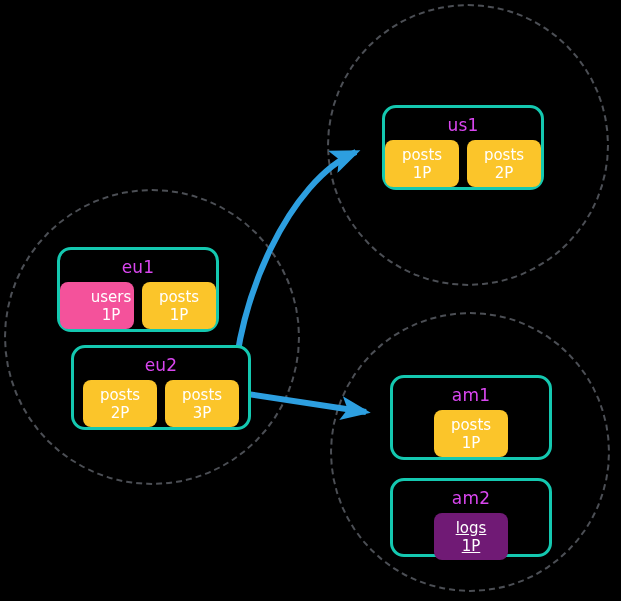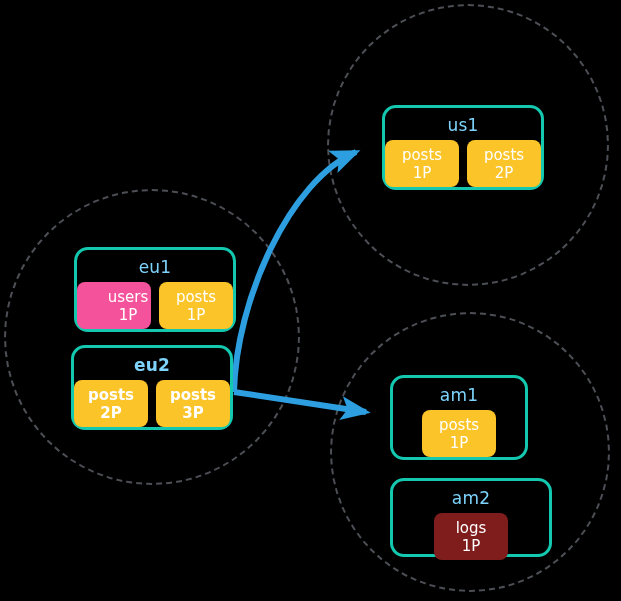--- a/index.html
+++ b/index.html
@@ -34,21 +34,21 @@
     border: 3px solid #14c8b0;
     border-radius: 14px;
     background: #000000;
     display: flex;
     flex-direction: column;
     align-items: center;
     justify-content: flex-start;
     padding-top: 7px;
   }
   .node-title {
-    color: #7dd3fc;
+    color: #d946ef;
     font-size: 17px;
     line-height: 20px;
     letter-spacing: 0.2px;
     text-align: left;
     margin-bottom: 5px;
     user-select: none;
   }
   .chip-row {
     display: flex;
     flex-direction: row;
@@ -85,35 +85,35 @@
   <svg id="edge-layer" viewBox="0 0 621 601" xmlns="http://www.w3.org/2000/svg">
     <defs>
       <marker id="arrowhead" markerWidth="5" markerHeight="4" refX="4.2" refY="2" orient="auto" markerUnits="strokeWidth">
         <path d="M 0 0 L 5 2 L 0 4 L 1.1 2 Z" fill="#2d9fe0"></path>
       </marker>
     </defs>
     <path d="M 234 392 C 236 300 290 180 356 152" fill="none" stroke="#2d9fe0" stroke-width="6" stroke-linecap="butt" marker-end="url(#arrowhead)"></path>
     <path d="M 234 392 L 366 412" fill="none" stroke="#2d9fe0" stroke-width="6" stroke-linecap="butt" marker-end="url(#arrowhead)"></path>
   </svg>
 
-  <div class="node" style="left:74px; top:247px; width:162px; height:85px;">
+  <div class="node" style="left:57px; top:247px; width:162px; height:85px;">
     <div class="node-title">eu1</div>
     <div class="chip-row">
       <div class="chip" style="background:#f4529b;padding-left:28px;">
         <span class="chip-name">users</span>
         <span class="chip-role">1P</span>
       </div>
       <div class="chip" style="background:#fbc52a;">
         <span class="chip-name">posts</span>
         <span class="chip-role">1P</span>
       </div>
     </div>
   </div>
 
-  <div class="node" style="left:71px; top:345px; width:162px; height:85px;font-weight:bold;">
+  <div class="node" style="left:71px; top:345px; width:180px; height:85px;">
     <div class="node-title">eu2</div>
     <div class="chip-row">
       <div class="chip" style="background:#fbc52a;">
         <span class="chip-name">posts</span>
         <span class="chip-role">2P</span>
       </div>
       <div class="chip" style="background:#fbc52a;">
         <span class="chip-name">posts</span>
         <span class="chip-role">3P</span>
       </div>
@@ -127,33 +127,33 @@
         <span class="chip-name">posts</span>
         <span class="chip-role">1P</span>
       </div>
       <div class="chip" style="background:#fbc52a;">
         <span class="chip-name">posts</span>
         <span class="chip-role">2P</span>
       </div>
     </div>
   </div>
 
-  <div class="node" style="left:390px; top:375px; width:138px; height:85px;">
+  <div class="node" style="left:390px; top:375px; width:162px; height:85px;">
     <div class="node-title">am1</div>
     <div class="chip-row">
       <div class="chip" style="background:#fbc52a;">
         <span class="chip-name">posts</span>
         <span class="chip-role">1P</span>
       </div>
     </div>
   </div>
 
   <div class="node" style="left:390px; top:478px; width:162px; height:79px;">
     <div class="node-title">am2</div>
     <div class="chip-row">
-      <div class="chip" style="background:#7f1d1d;">
+      <div class="chip" style="background:#701a75;text-decoration:underline;">
         <span class="chip-name">logs</span>
         <span class="chip-role">1P</span>
       </div>
     </div>
   </div>
 
 </div>
 
 </body></html>

